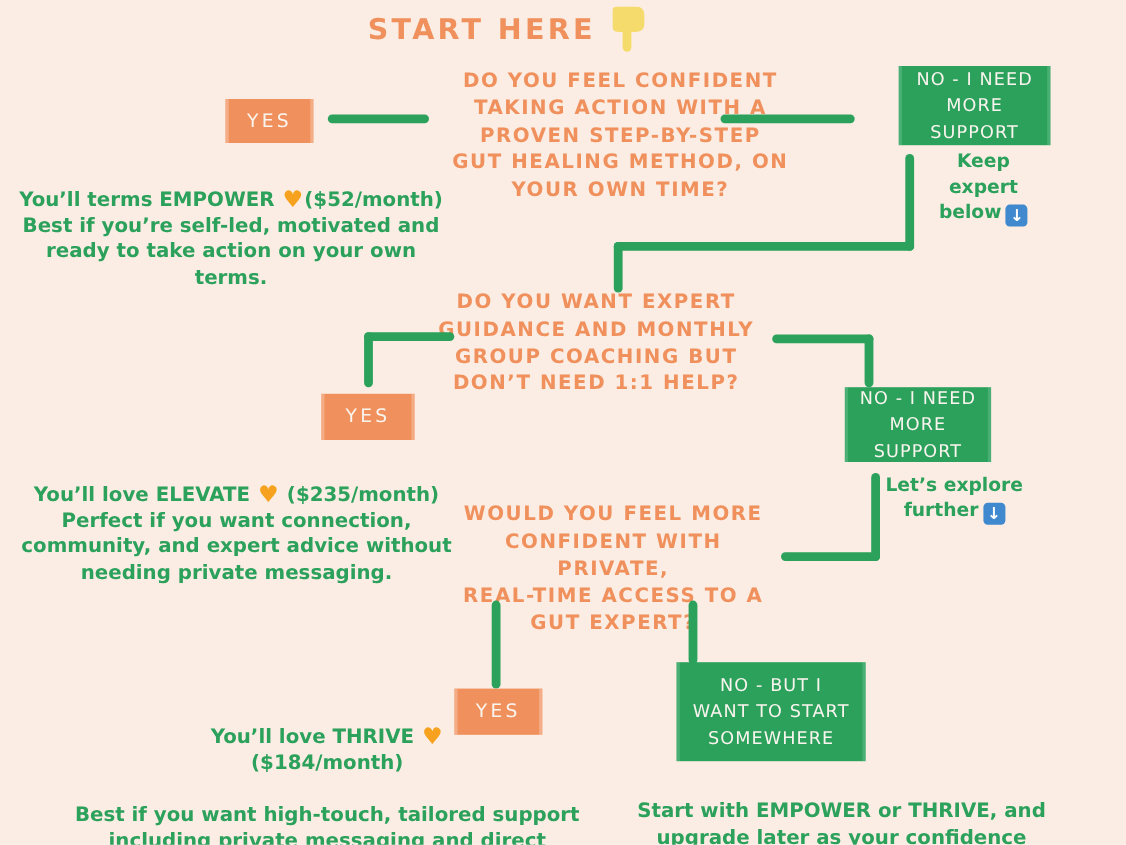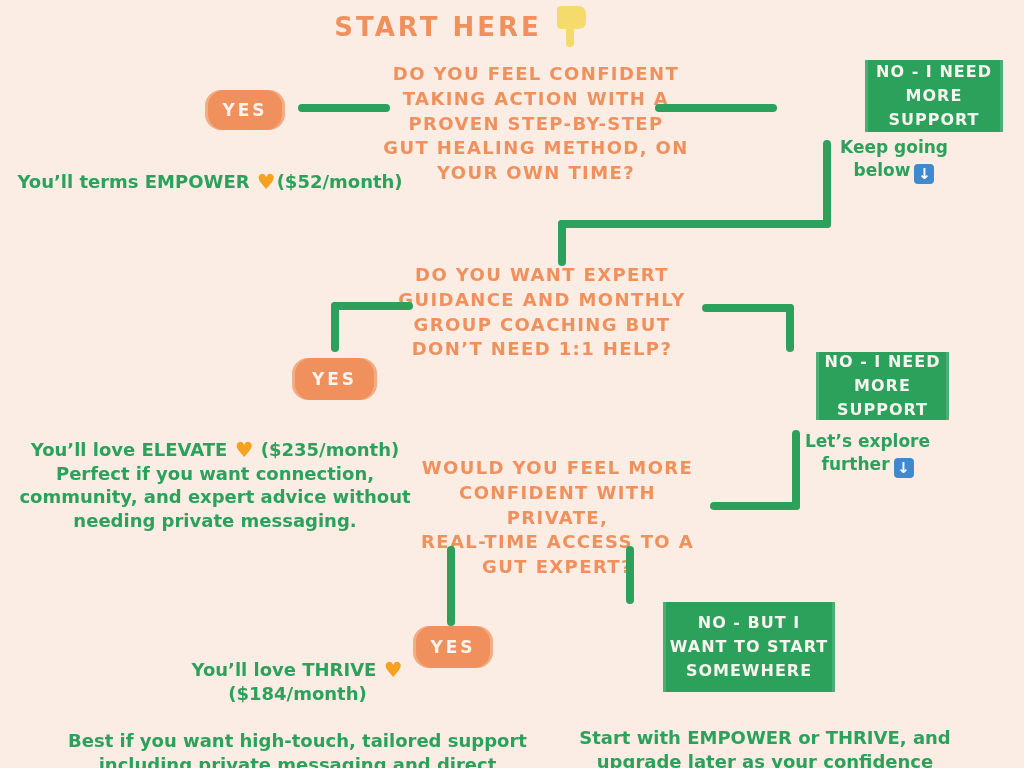--- a/index.html
+++ b/index.html
@@ -25,34 +25,32 @@
     color:var(--orange,#F0905C);
     font-size:18px;font-weight:bold;letter-spacing:1.4px;
     line-height:1.38;text-align:center;white-space:pre-line;
   }
   
   .yes-btn{
     position:absolute;
     background:var(--orange,#F0905C);
     color:var(--white,#FAF4EE);
     display:flex;align-items:center;justify-content:center;
-    font-size:17px;font-weight:bold;letter-spacing:3px;
+    font-size:17px;font-weight:normal;letter-spacing:3px;
     box-shadow:inset 3px 0 0 rgba(255,255,255,.25), inset -3px 0 0 rgba(255,255,255,.25);
-    border-radius:16px;
   }
   
   .no-box{
     position:absolute;
     background:var(--green,#2BA15C);
     color:var(--white,#FAF4EE);
     display:flex;align-items:center;justify-content:center;
-    font-size:16px;font-weight:bold;letter-spacing:1px;
+    font-size:16px;font-weight:normal;letter-spacing:1px;
     line-height:1.5;text-align:center;white-space:pre-line;
     box-shadow:inset 3px 0 0 rgba(255,255,255,.15), inset -3px 0 0 rgba(255,255,255,.15);
-    margin-left:48px;
   }
   
   .line{
     position:absolute;
     background:var(--green,#2BA15C);
     border-radius:4px;
   }
   
   .g-text{
     position:absolute;
@@ -88,45 +86,48 @@
 <div id="canvas">
 
   <div class="title-row">
     <span class="title-text">START HERE</span>
     <svg class="hand-svg" width="34" height="42" viewBox="0 0 34 42">
       <path fill="#F5DB6B" d="M5 3 q0 -3 5 -3 h16 q8 0 8 9 v6 q0 8 -8 8 h-16 q-5 0 -5 -4 z"></path>
       <rect fill="#F5DB6B" x="14" y="12" width="8" height="29" rx="4"></rect>
     </svg>
   </div>
 
-  <div class="q" style="left:376px;top:62px;width:320px;">DO YOU FEEL CONFIDENT
+  <div class="q" style="left:404px;top:62px;width:320px;">DO YOU FEEL CONFIDENT
 TAKING ACTION WITH A
 PROVEN STEP-BY-STEP
 GUT HEALING METHOD, ON
 YOUR OWN TIME?</div>
 
   <div class="yes-btn" style="left:205px;top:90px;width:80px;height:40px;">YES</div>
 
   <div class="no-box" style="left:817px;top:60px;width:138px;height:72px;">NO - I NEED
 MORE
 SUPPORT</div>
 
   <div class="line" style="left:298px;top:104px;width:92px;height:8px;"></div>
   <div class="line" style="left:655px;top:104px;width:122px;height:8px;"></div>
   <div class="line" style="left:823px;top:140px;width:8px;height:88px;"></div>
   <div class="line" style="left:558px;top:220px;width:273px;height:8px;"></div>
   <div class="line" style="left:558px;top:220px;width:8px;height:46px;"></div>
 
   <div class="followup" style="left:838px;top:136px;width:112px;">
-    <span class="fu-label">Keep going
+    <span class="fu-label">Keep expert
 below</span><span class="arrow-chip">↓</span>
   </div>
 
   <div class="g-text" style="left:10px;top:146px;width:400px;">
     <span>You’ll terms EMPOWER </span><span class="heart">♥</span><span>($52/month)</span>
+    <div class="body">Best if you’re self-led, motivated and
+ready to take action on your own
+terms.</div>
   </div>
 
   <div class="q" style="left:387px;top:263px;width:310px;">DO YOU WANT EXPERT
 GUIDANCE AND MONTHLY
 GROUP COACHING BUT
 DON’T NEED 1:1 HELP?</div>
 
   <div class="line" style="left:331px;top:302px;width:82px;height:8px;"></div>
   <div class="line" style="left:331px;top:302px;width:8px;height:50px;"></div>
   <div class="line" style="left:702px;top:304px;width:92px;height:8px;"></div>

